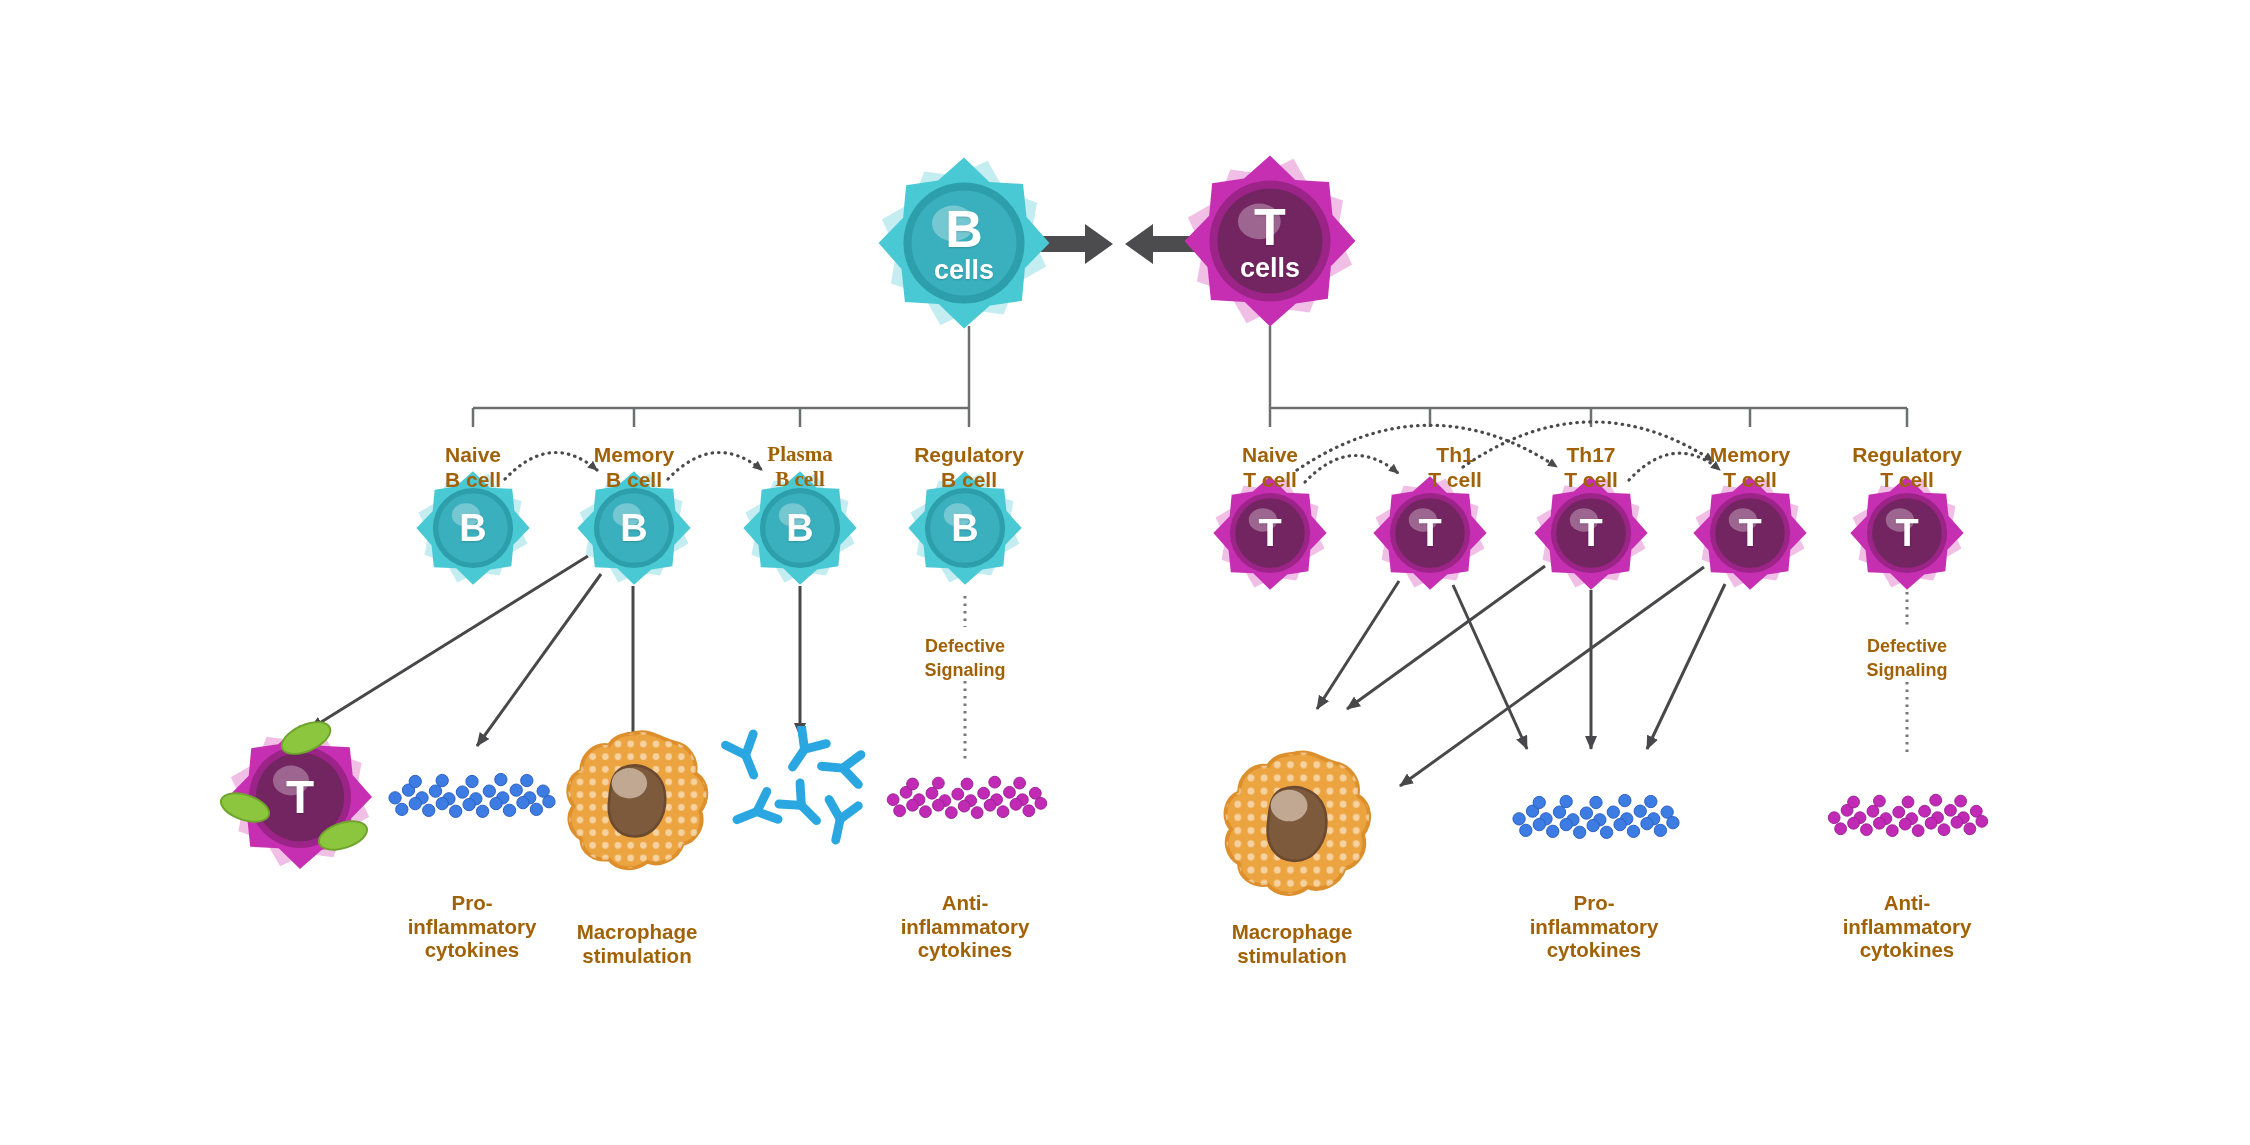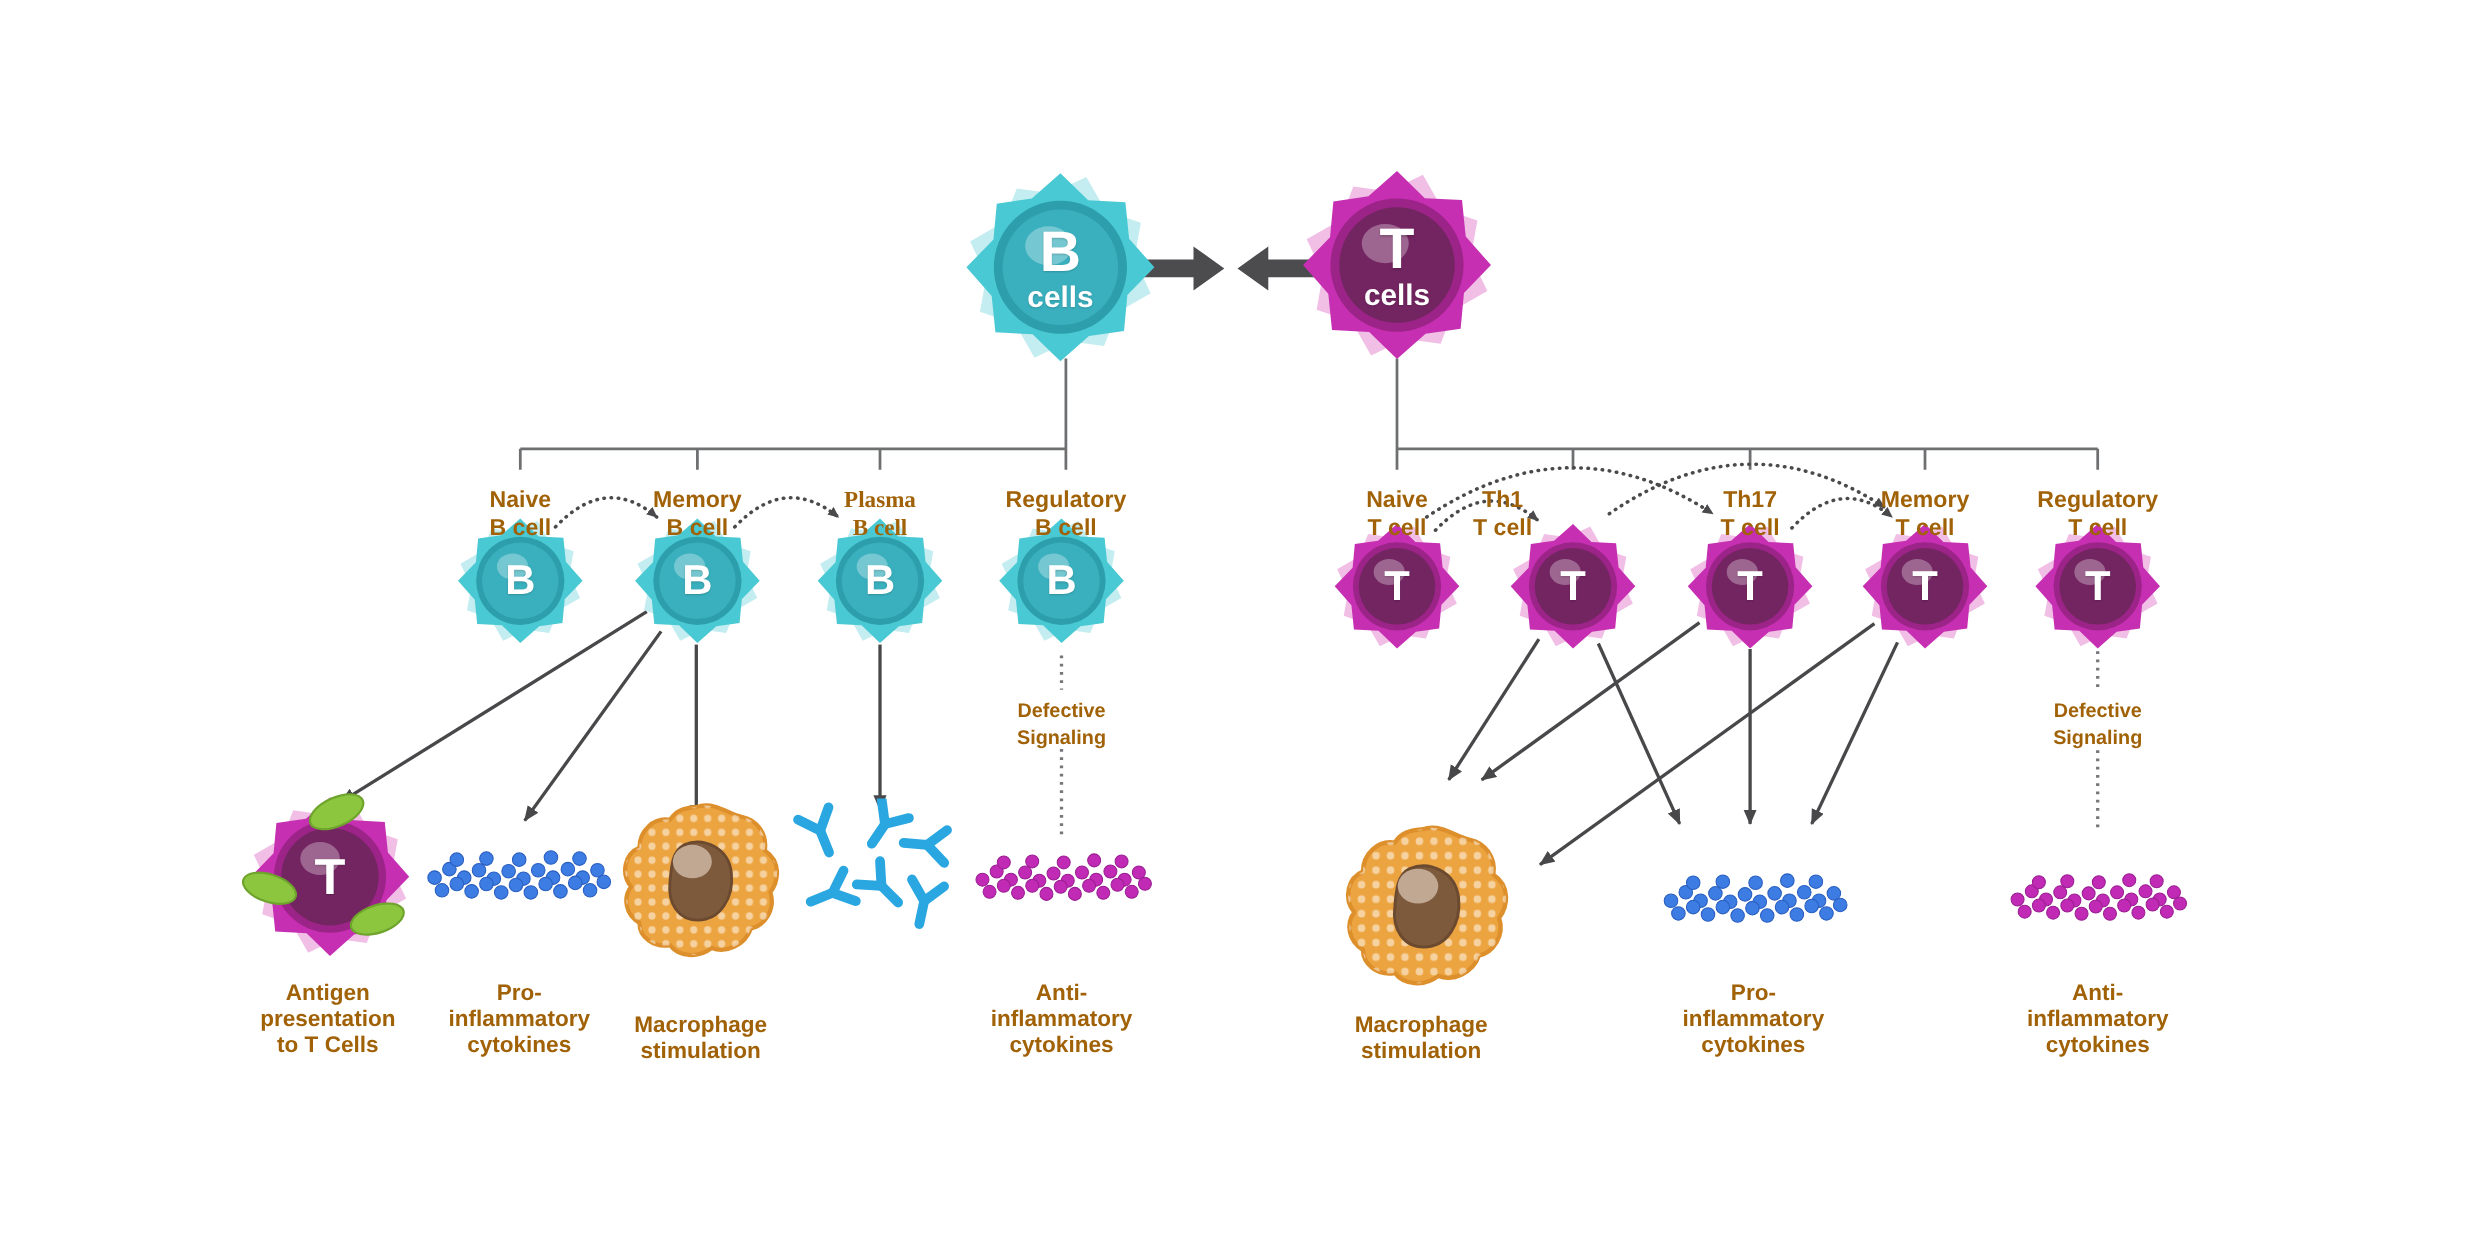--- a/index.html
+++ b/index.html
@@ -166,21 +166,21 @@
 <div class="lbl branch-lbl" style="left:473px;">Naive
 B cell</div>
 <div class="lbl branch-lbl" style="left:634px;">Memory
 B cell</div>
 <div class="lbl branch-lbl" style="left:800px;font-family:Liberation Serif, serif;">Plasma
 B cell</div>
 <div class="lbl branch-lbl" style="left:969px;">Regulatory
 B cell</div>
 <div class="lbl branch-lbl" style="left:1270px;">Naive
 T cell</div>
-<div class="lbl branch-lbl" style="left:1366px;">Th1
+<div class="lbl branch-lbl" style="left:1455px;">Th1
 T cell</div>
 <div class="lbl branch-lbl" style="left:1591px;">Th17
 T cell</div>
 <div class="lbl branch-lbl" style="left:1750px;">Memory
 T cell</div>
 <div class="lbl branch-lbl" style="left:1907px;">Regulatory
 T cell</div>
 
 <div class="cell cell-b small" style="left:473px;top:528px;width:118px;height:118px;">
   <svg viewBox="0 0 100 100">
@@ -315,23 +315,20 @@
         <use href="#dotband"></use>
       </svg>
 </div>
 
 <div class="art" style="left:1908px;top:814px;width:170px;height:48px;--dot:#c02ab4;--dotedge:#9a1e92;">
   <svg viewBox="0 0 180 52">
         <use href="#dotband"></use>
       </svg>
 </div>
 
-<div class="lbl out-lbl l3" style="left:298px;">Antigen
-presentation
-to T Cells</div>
 <div class="lbl out-lbl l3" style="left:472px;">Pro-
 inflammatory
 cytokines</div>
 <div class="lbl out-lbl l2" style="left:637px;">Macrophage
 stimulation</div>
 <div class="lbl out-lbl l3" style="left:965px;">Anti-
 inflammatory
 cytokines</div>
 <div class="lbl out-lbl l2" style="left:1292px;">Macrophage
 stimulation</div>

